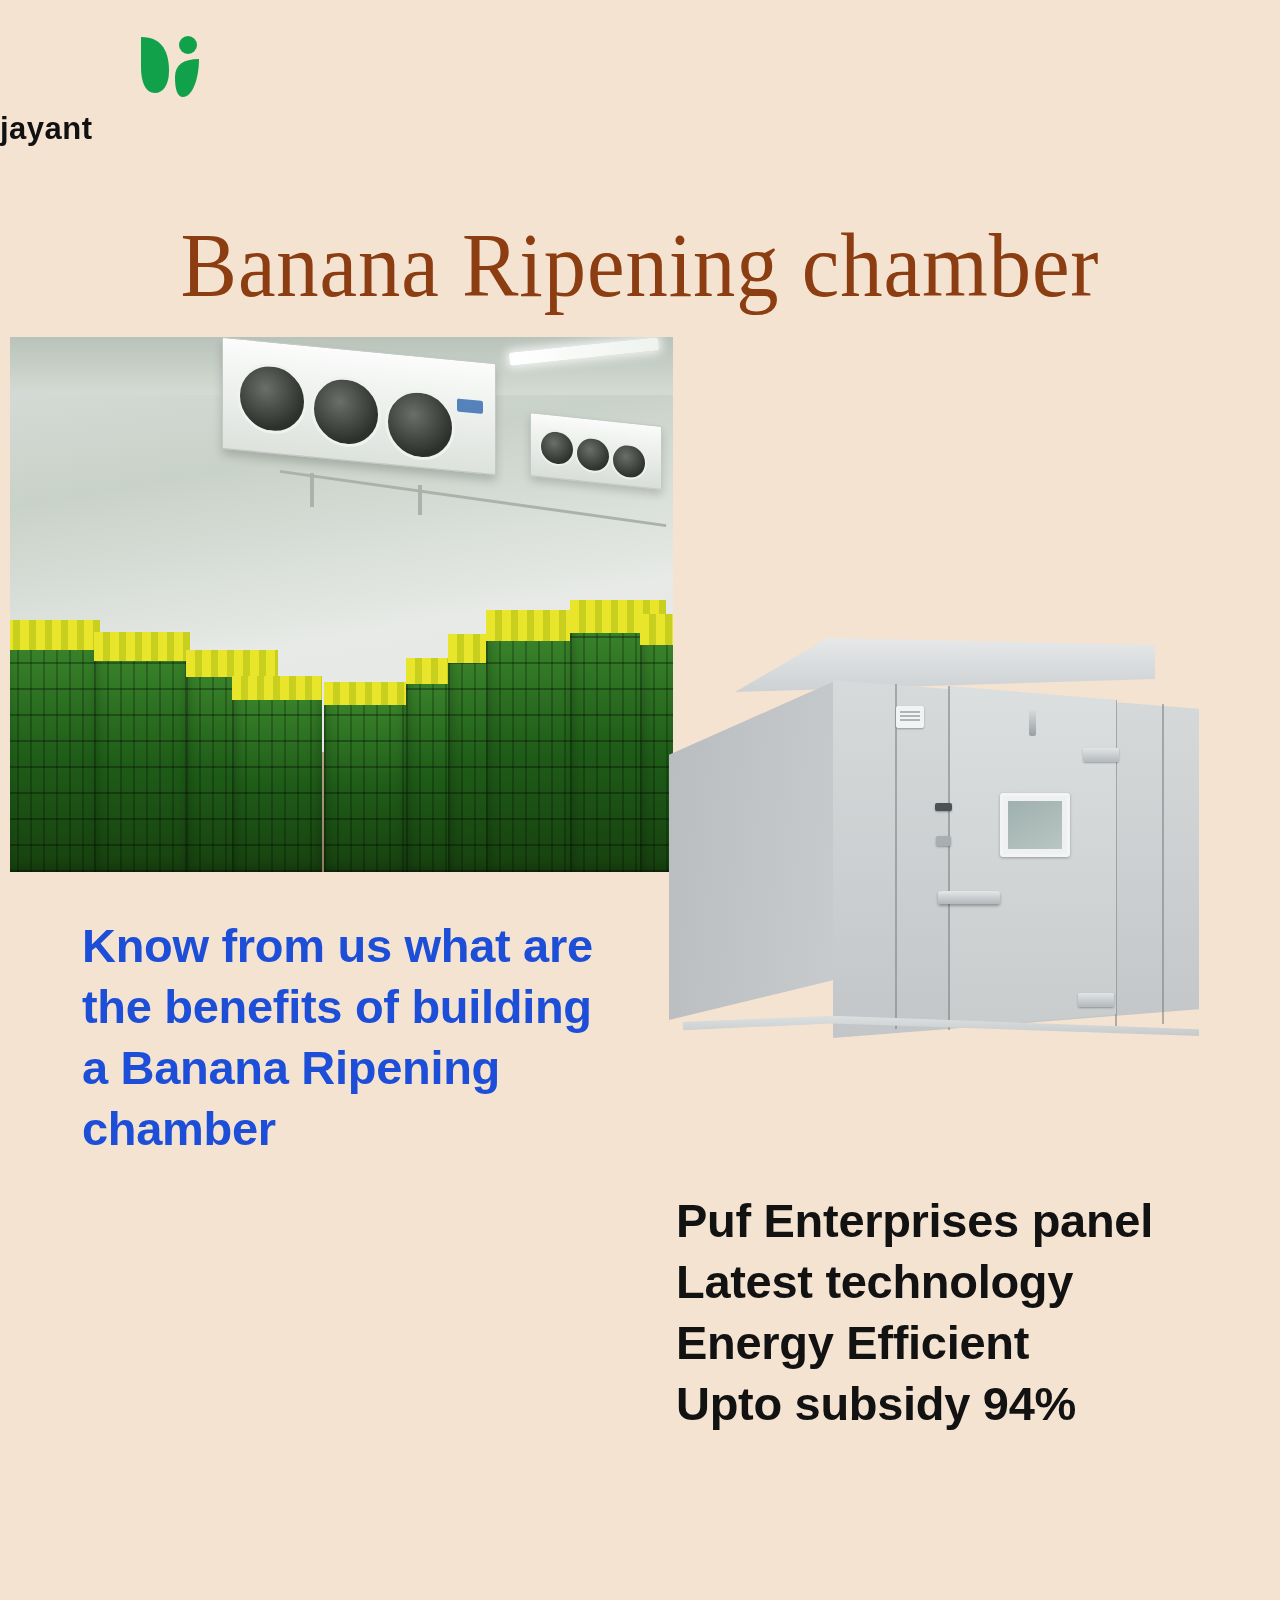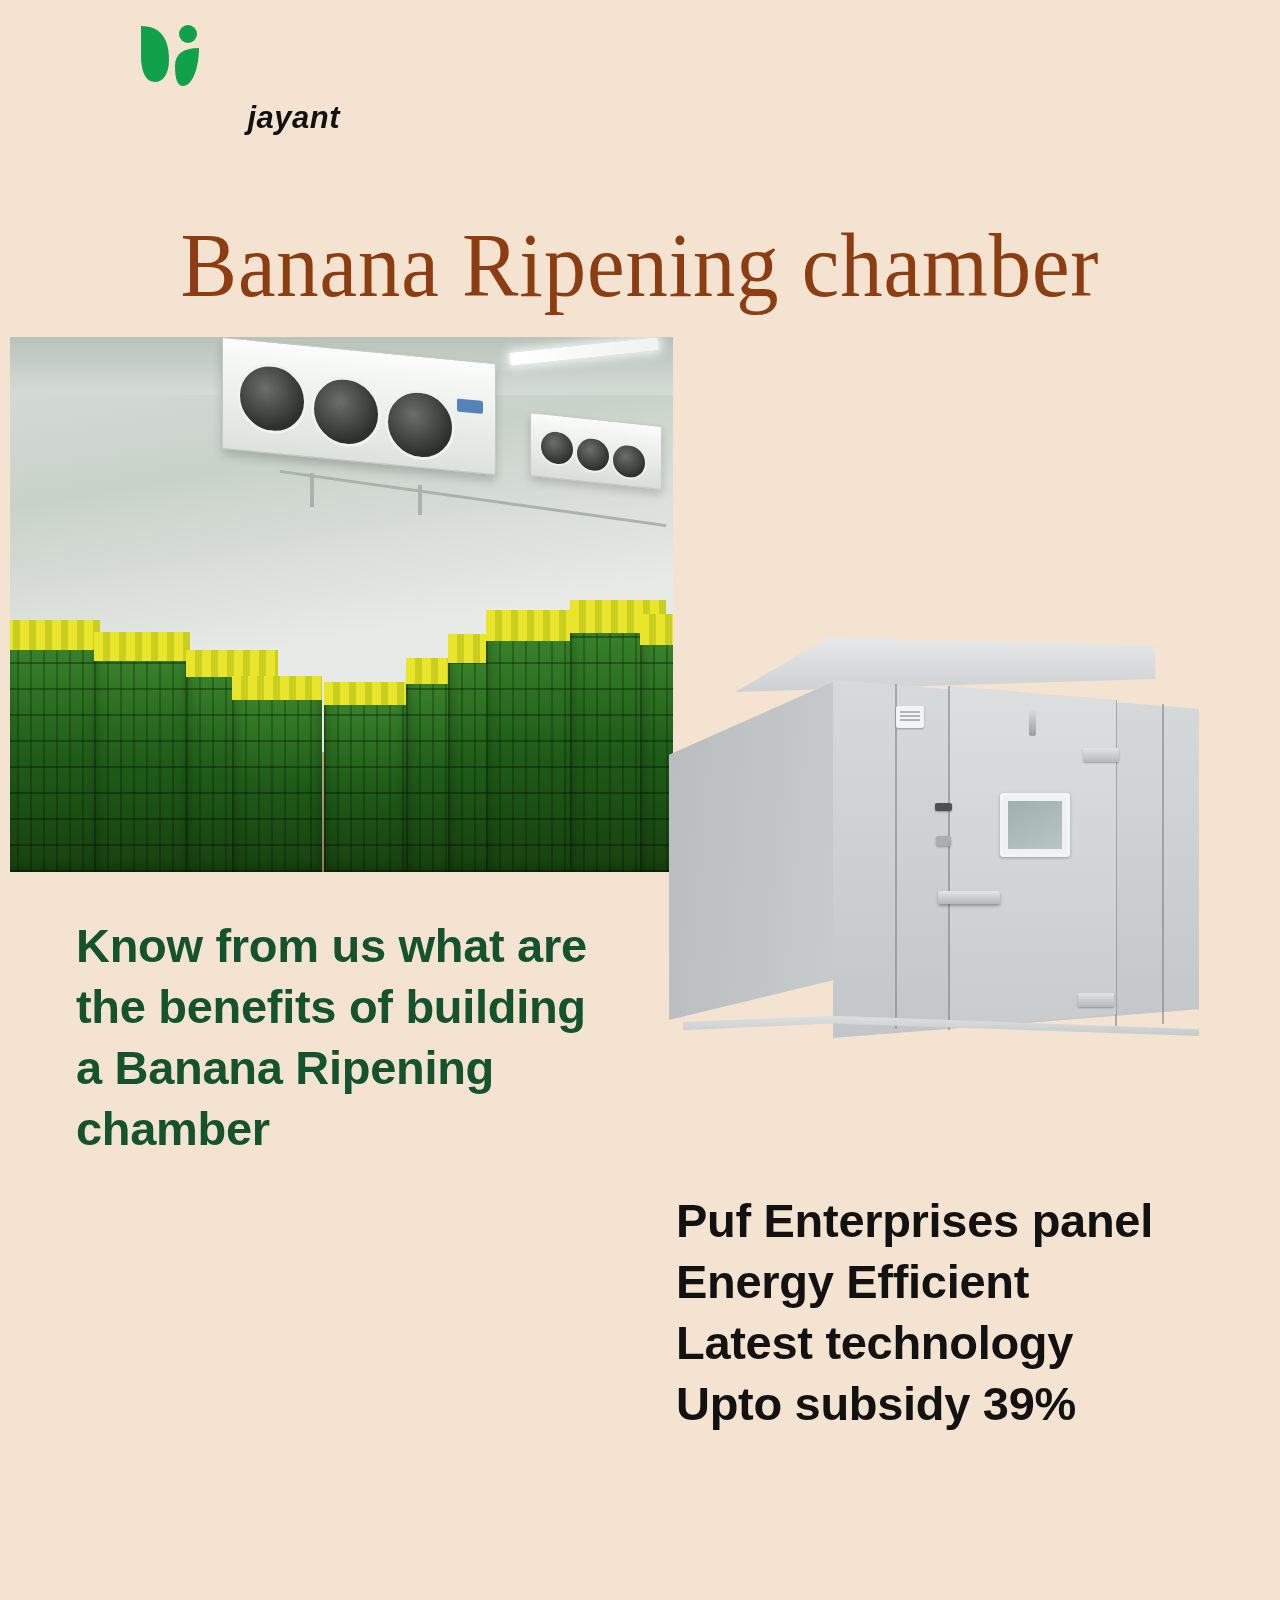--- a/index.html
+++ b/index.html
@@ -6,21 +6,21 @@
   body{
     width:1280px;height:1600px;
     background:#F5E3D2;
     font-family:"Liberation Sans", sans-serif;
     overflow:hidden;
     position:relative;
   }
   .poster{position:absolute;inset:0;background:#F5E3D2;}
 
   
-  .brand{position:absolute;left:0;top:20px;width:340px;text-align:right;font-style:italic;}
+  .brand{position:absolute;left:0;top:31px;width:340px;text-align:left;}
   .logo-mark{width:74px;height:72px;margin:0 auto 8px auto;display:block;}
   .brand-name{
     color:#111;font-weight:bold;line-height:1.16;
     font-size:31px;letter-spacing:0.5px;
   }
   .brand-line1{display:block;}
   .brand-line2{display:block;}
 
   
   .headline{
@@ -131,22 +131,22 @@
     background:linear-gradient(180deg,#e2e5e6,#b3b8bb);border-radius:2px;
     box-shadow:0 1px 2px rgba(0,0,0,.28);}
   .cr-pin{position:absolute;left:366px;top:72px;width:7px;height:26px;
     background:linear-gradient(180deg,#d7dadb,#9aa0a3);border-radius:2px;}
   .cr-base{position:absolute;left:4px;top:372px;width:532px;height:26px;
     background:linear-gradient(180deg,#e3e6e7,#c6caca);
     clip-path:polygon(3% 46%,31% 22%,100% 74%,100% 100%,31% 52%,3% 78%);}
 
   
   .copy-left{
-    position:absolute;left:76px;top:915px;width:520px;
-    color:#14532d;font-weight:bold;font-size:47px;line-height:1.30;
+    position:absolute;left:82px;top:915px;width:520px;
+    color:#1d4ed8;font-weight:bold;font-size:47px;line-height:1.30;
     letter-spacing:-0.3px;
   }
   .copy-right{
     position:absolute;left:676px;top:1190px;width:540px;
     color:#121212;font-weight:bold;font-size:47px;line-height:1.30;
     letter-spacing:-0.3px;
   }
   .copy-right .f{display:block;}
 </style>
 </head>
@@ -235,18 +235,18 @@
     <div class="cr-hinge"></div>
     <div class="cr-hinge2"></div>
     <div class="cr-pin"></div>
     <div class="cr-base"></div>
   </div>
 
   <div class="copy-left">Know from us what are the benefits of building a Banana Ripening chamber</div>
 
   <div class="copy-right">
     <span class="f">Puf Enterprises panel</span>
+    <span class="f">Latest technology</span>
     <span class="f">Energy Efficient</span>
-    <span class="f">Latest technology</span>
-    <span class="f">Upto subsidy 39%</span>
+    <span class="f">Upto subsidy 94%</span>
   </div>
 
 </div>
 
 </body></html>

